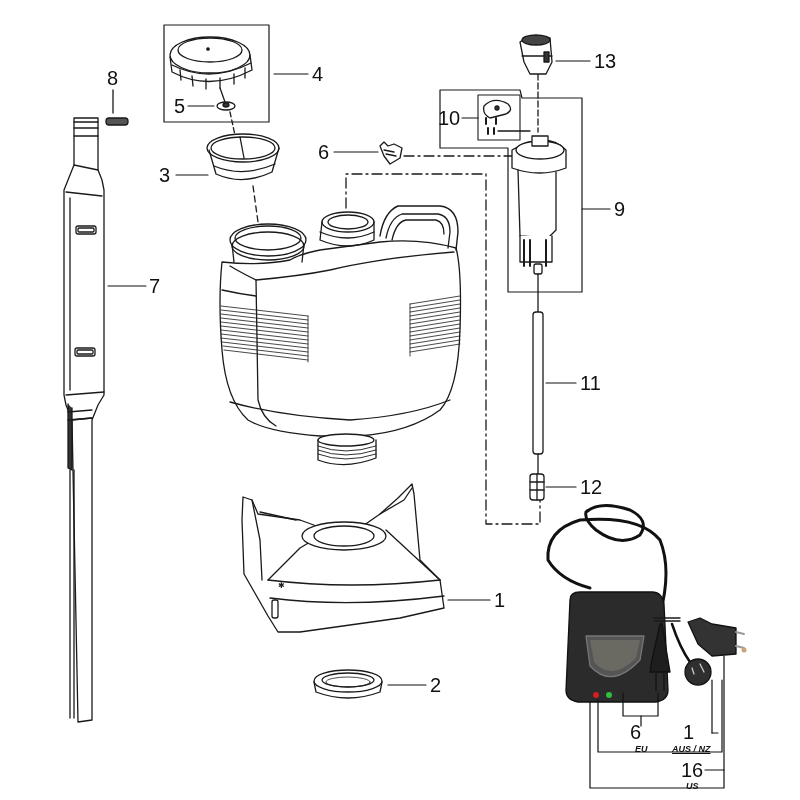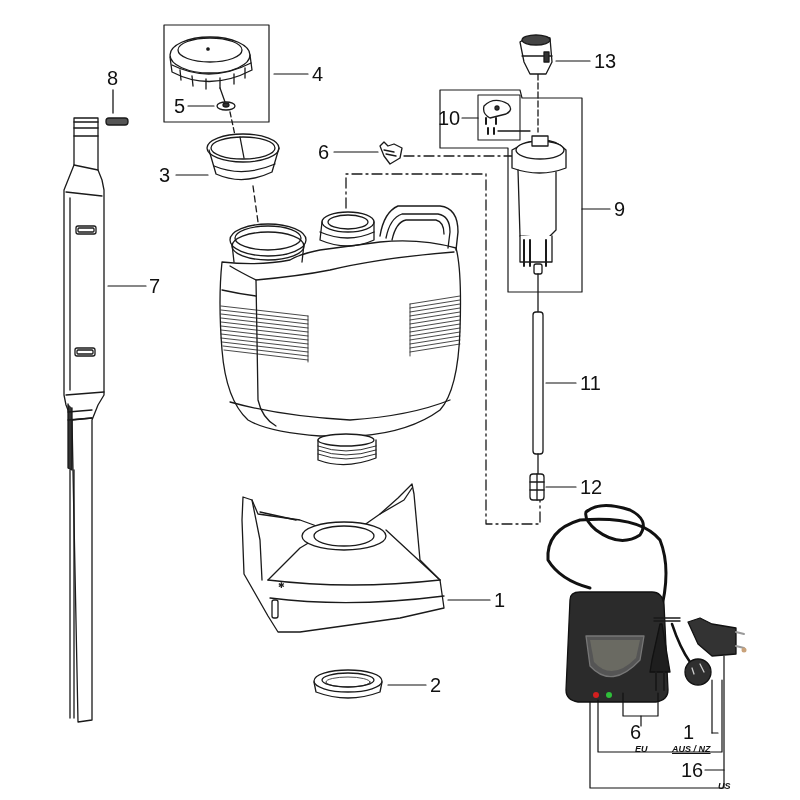--- a/index.html
+++ b/index.html
@@ -216,13 +216,13 @@
 <div class="callout" style="left:594px;top:51px;text-align:center;">13</div>
 <div class="callout" style="left:580px;top:373px;">11</div>
 <div class="callout" style="left:580px;top:477px;text-align:right;">12</div>
 <div class="callout" style="left:494px;top:590px;">1</div>
 <div class="callout" style="left:430px;top:675px;">2</div>
 <div class="callout" style="left:630px;top:722px;">6</div>
 <div class="sub" style="left:635px;top:744px;">EU</div>
 <div class="callout" style="left:683px;top:722px;">1</div>
 <div class="sub" style="left:672px;top:744px;text-decoration:underline;">AUS / NZ</div>
 <div class="callout" style="left:681px;top:760px;">16</div>
-<div class="sub" style="left:686px;top:781px;margin-left:32px;">US</div>
+<div class="sub" style="left:686px;top:781px;">US</div>
 
 </body></html>

